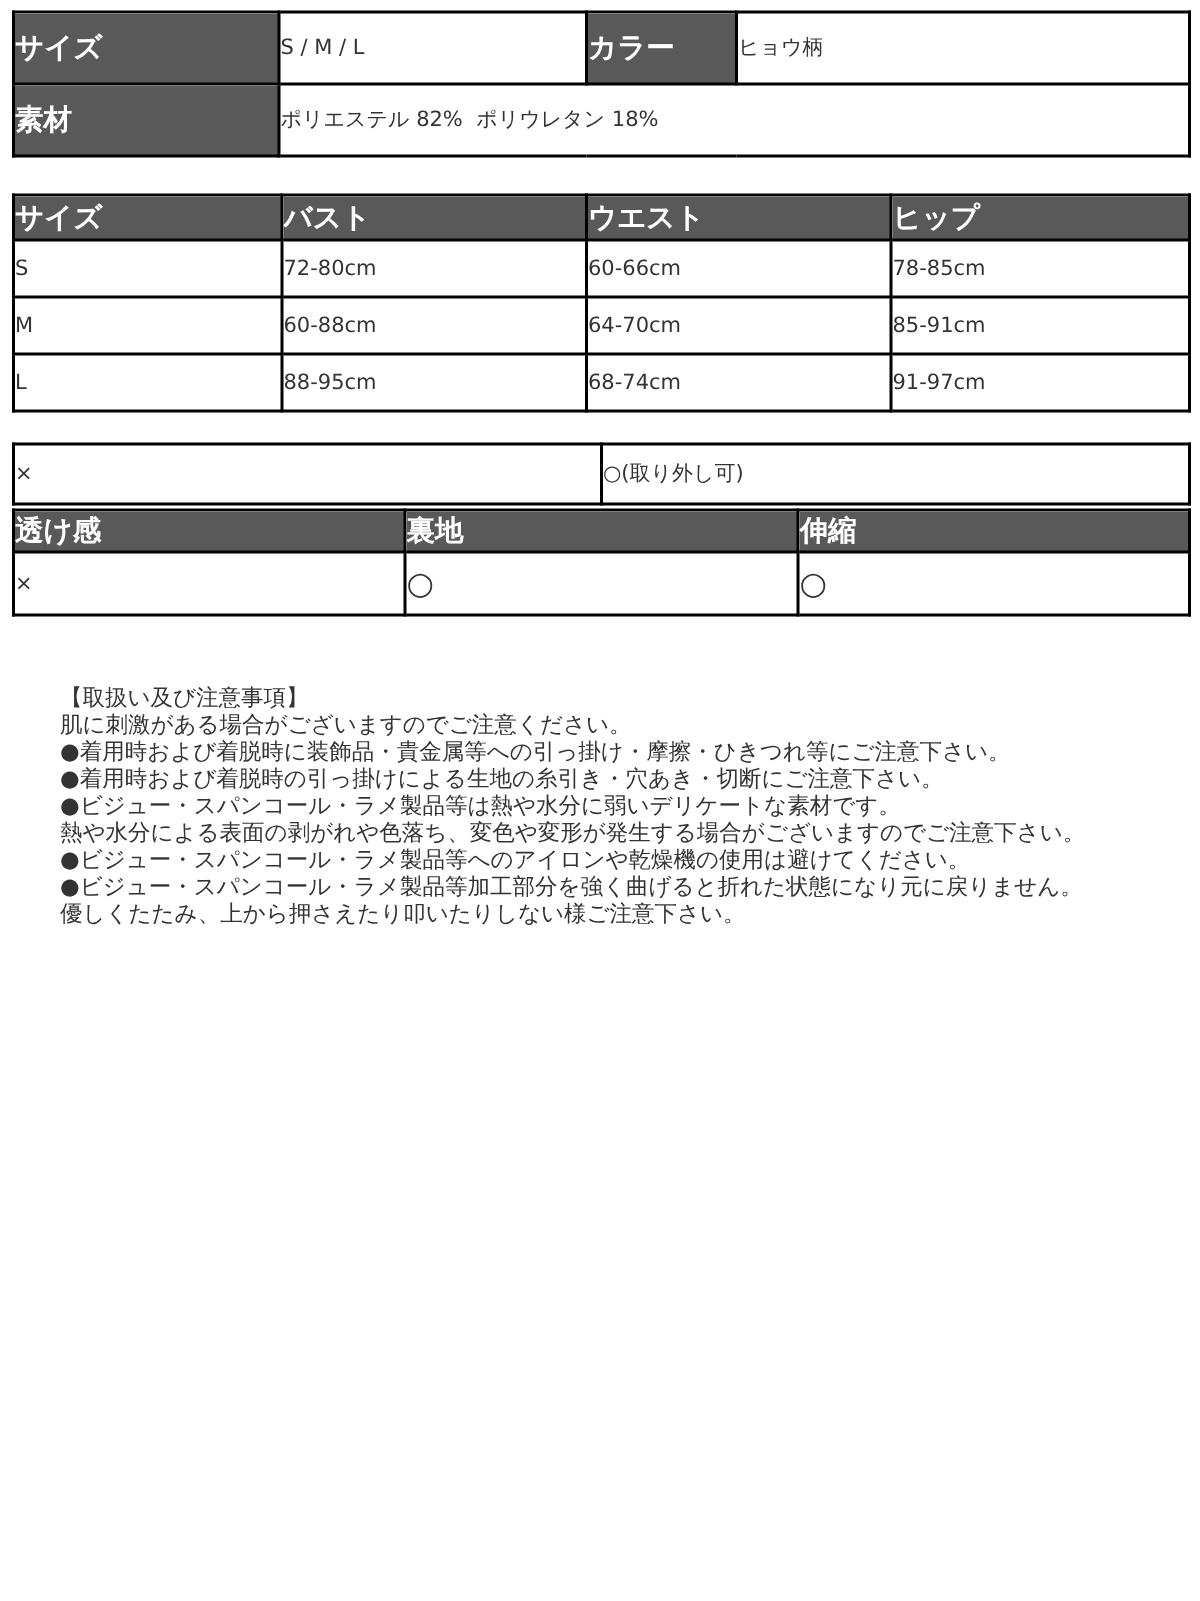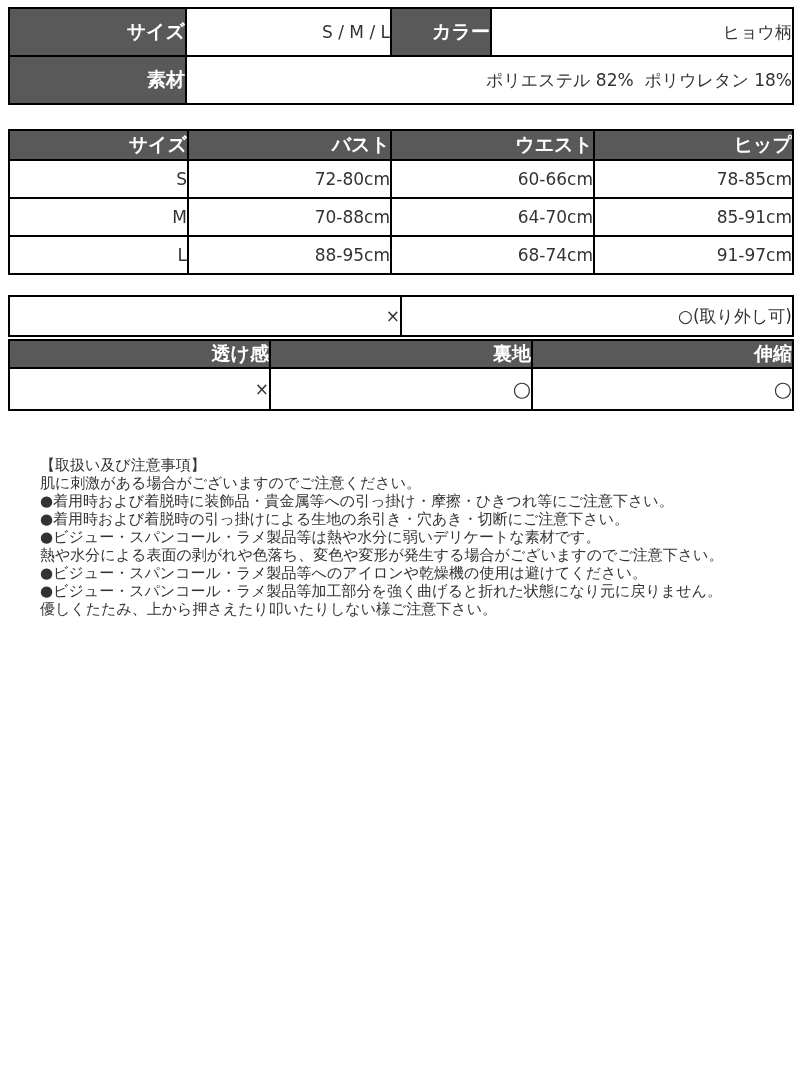--- a/index.html
+++ b/index.html
@@ -13,34 +13,34 @@
   }
   .wrap { padding: 7px 8px 0 8px; }
 
   table {
     border-collapse: collapse;
     width: 784px;
     table-layout: fixed;
   }
   td, th {
     border: 2px solid #000000;
-    text-align: right;
+    text-align: left;
     vertical-align: middle;
     padding: 0;
     overflow: hidden;
   }
   .hd {
     background: #595959;
     color: #ffffff;
     font-weight: bold;
     font-size: 19px;
   }
   .val {
     color: #333333;
-    font-size: 17px;
+    font-size: 14px;
     font-weight: normal;
     white-space: pre-wrap;
   }
   .circle { font-size: 21px; }
 
   #spec-table tr    { height: 48px; }
   #meas-table .hrow { height: 30px; }
   #meas-table .drow { height: 38px; }
   #acc-table .hrow  { height: 32px; }
   #acc-table .drow  { height: 40px; }
@@ -100,21 +100,21 @@
       <th class="hd">ヒップ</th>
     </tr>
     <tr class="drow">
       <td class="val">S</td>
       <td class="val">72-80cm</td>
       <td class="val">60-66cm</td>
       <td class="val">78-85cm</td>
     </tr>
     <tr class="drow">
       <td class="val">M</td>
-      <td class="val">70-88cm</td>
+      <td class="val">60-88cm</td>
       <td class="val">64-70cm</td>
       <td class="val">85-91cm</td>
     </tr>
     <tr class="drow">
       <td class="val">L</td>
       <td class="val">88-95cm</td>
       <td class="val">68-74cm</td>
       <td class="val">91-97cm</td>
     </tr>
   </tbody>

